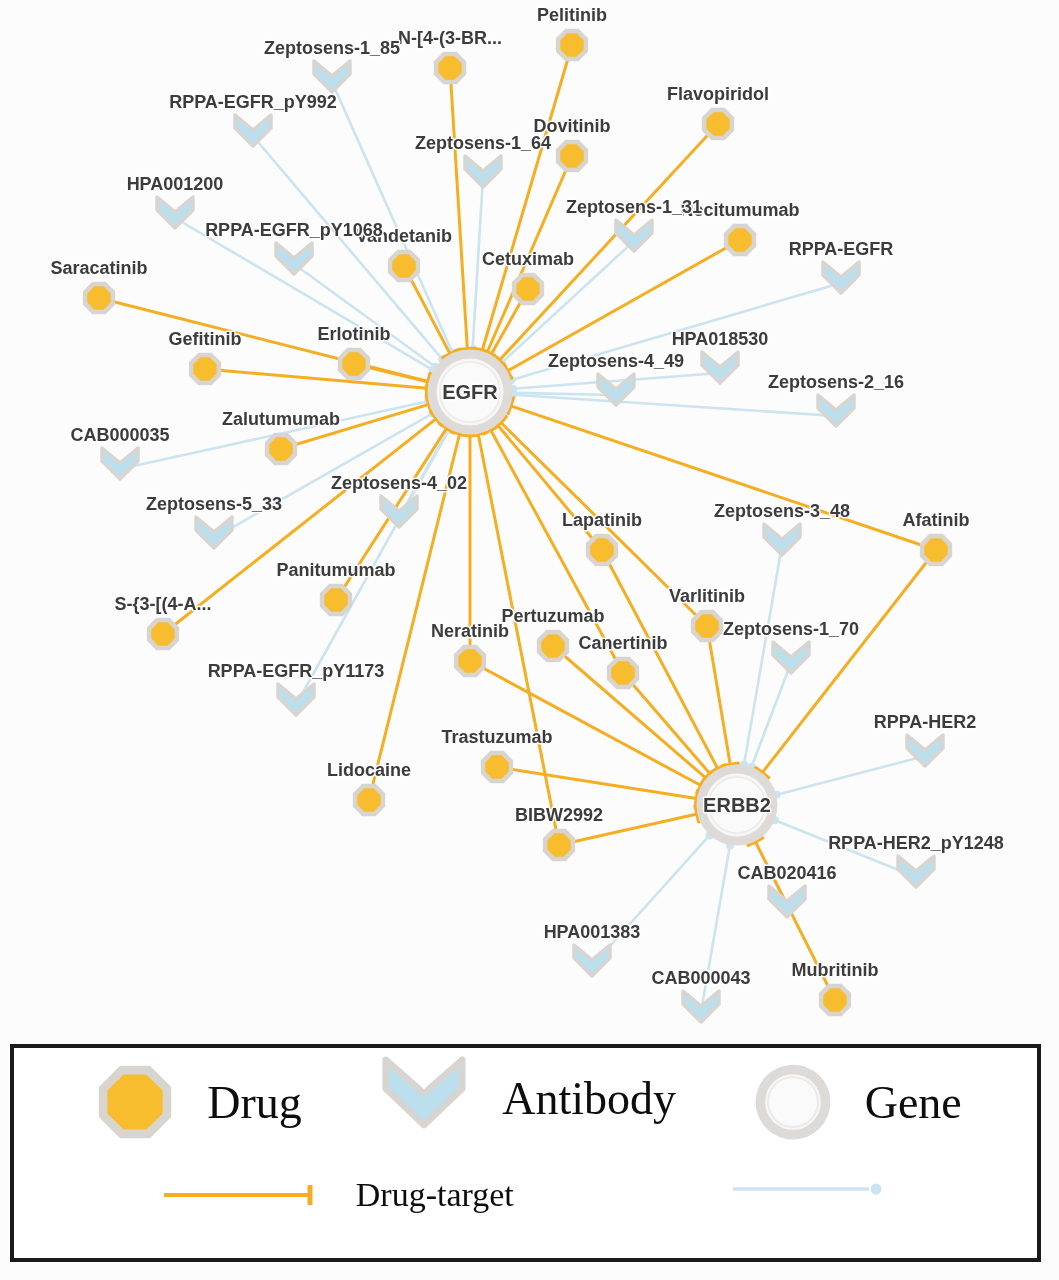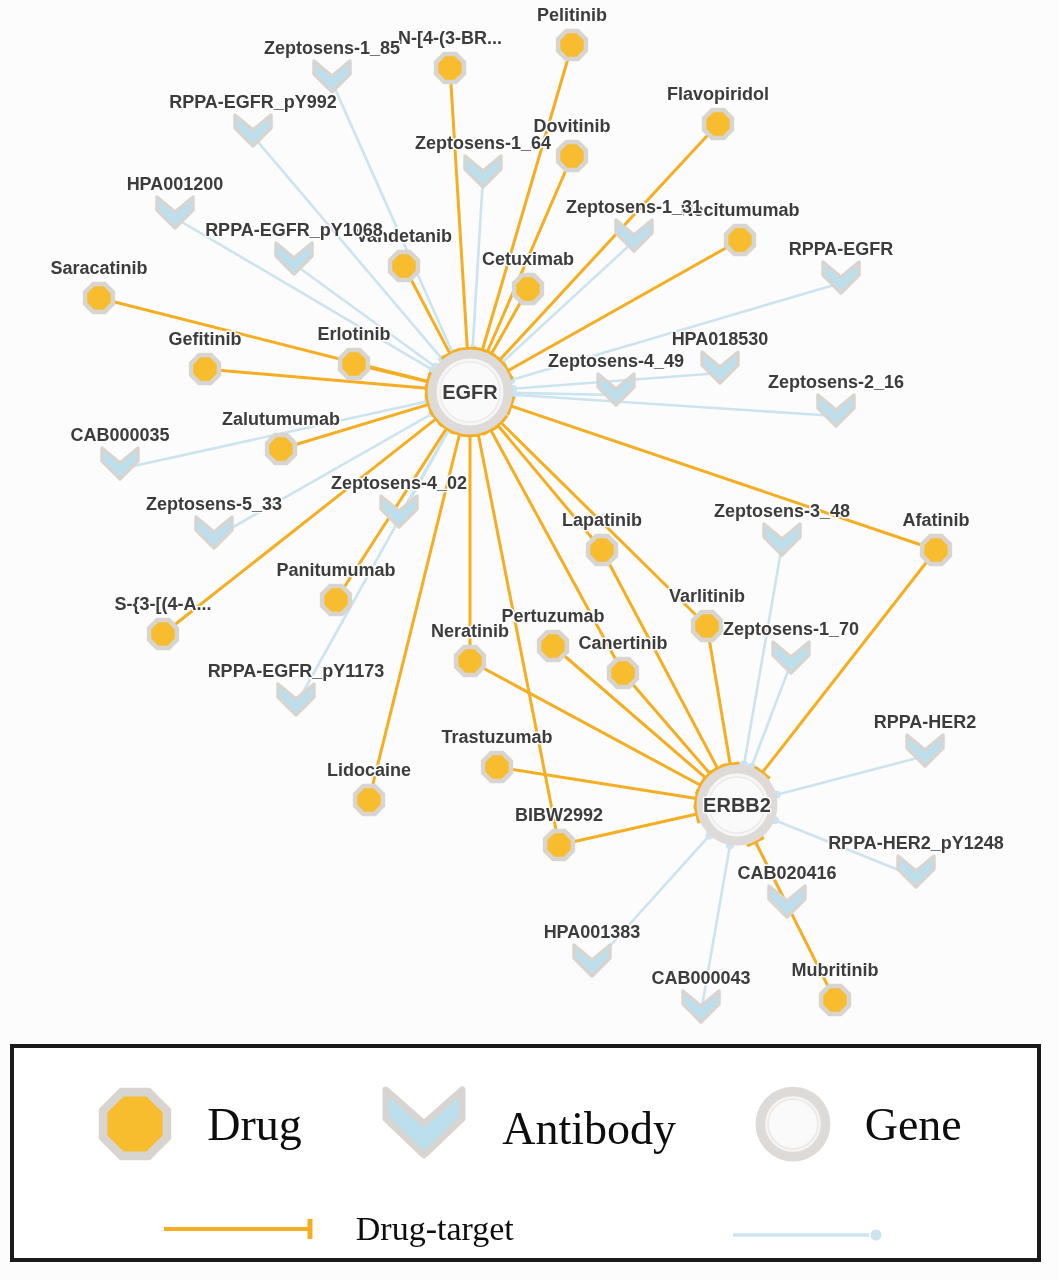--- a/index.html
+++ b/index.html
@@ -10,23 +10,23 @@
   html,body{margin:0;padding:0;background:#FCFCFC;}
   .stage{position:relative;width:1059px;height:1280px;background:#FCFCFC;overflow:hidden;
          font-family:"Liberation Sans",sans-serif;}
   svg.network{position:absolute;left:0;top:0;}
   svg.network text{font-family:"Liberation Sans",sans-serif;}
   .legend-heading{position:absolute;left:14px;top:1049px;font-family:"Liberation Serif",serif;
     font-weight:bold;font-size:36px;color:#4d7c0f;text-align:right;}
   .legend-box{position:absolute;left:10px;top:1044px;width:1031px;height:218px;
     border:4px solid var(--legend-border);background:#FFFFFF;box-sizing:border-box;
     display:flex;flex-direction:column;}
-  .legend-row{display:flex;align-items:flex-end;}
+  .legend-row{display:flex;align-items:flex-start;}
   .nodes-row{flex:1;justify-content:space-around;padding:8px 40px 0 40px;}
-  .edges-row{height:78px;justify-content:space-around;padding:0 30px 10px 30px;margin-left:8px;}
+  .edges-row{height:78px;justify-content:space-around;padding:0 30px 4px 30px;margin-left:8px;}
   .legend-item{display:flex;align-items:center;gap:26px;}
   .legend-item .node-label{font-family:"Liberation Serif",serif;font-size:46px;color:#0d0d0d;}
   .legend-item .edge-label{font-family:"Liberation Serif",serif;font-size:34px;color:#0d0d0d;}
 </style>
 </head>
 <body>
 
 <div class="stage">
 
   <svg class="network" width="1059" height="1280" viewBox="0 0 1059 1280">

